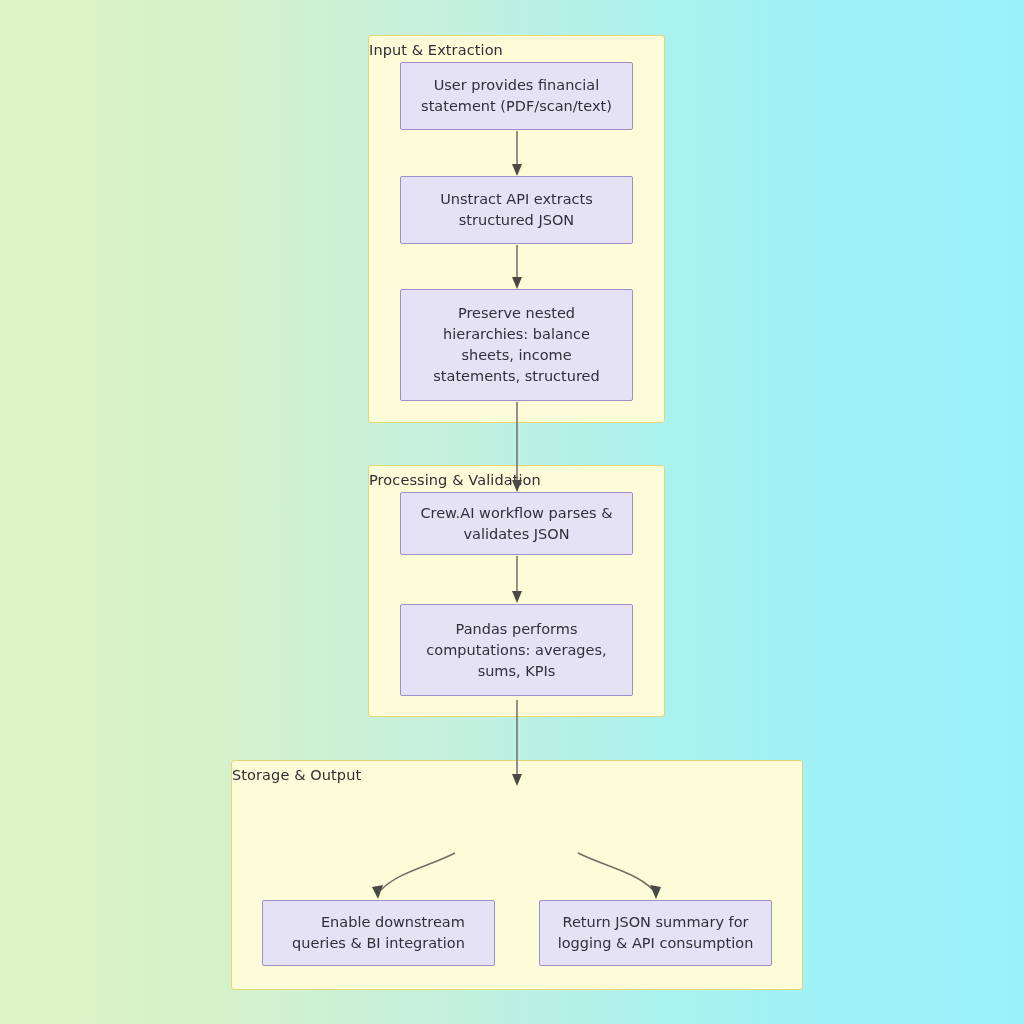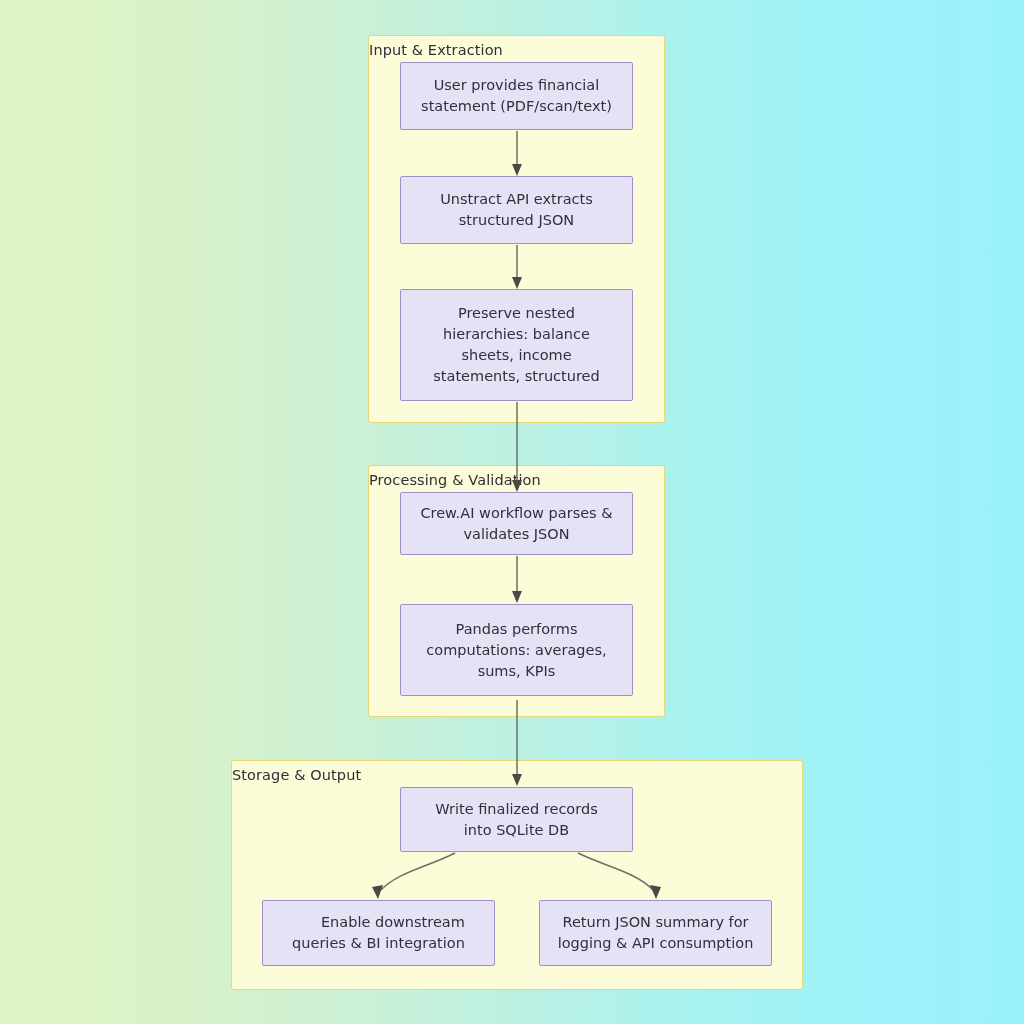--- a/index.html
+++ b/index.html
@@ -153,26 +153,20 @@
   </div>
 
   <div class="node" style="left:400px; top:604px; width:233px; height:92px;">
     <div>
       <span>Pandas performs</span>
       <span>computations: averages,</span>
       <span>sums, KPIs</span>
     </div>
   </div>
 
-  <div class="node" style="left:400px; top:787px; width:233px; height:65px;">
-    <div>
-      <span>Write finalized records</span>
-      <span>into SQLite DB</span>
-    </div>
-  </div>
 
   <div class="node" style="left:262px; top:900px; width:233px; height:66px;text-align:right;">
     <div>
       <span>Enable downstream</span>
       <span>queries &amp; BI integration</span>
     </div>
   </div>
 
   <div class="node" style="left:539px; top:900px; width:233px; height:66px;">
     <div>

